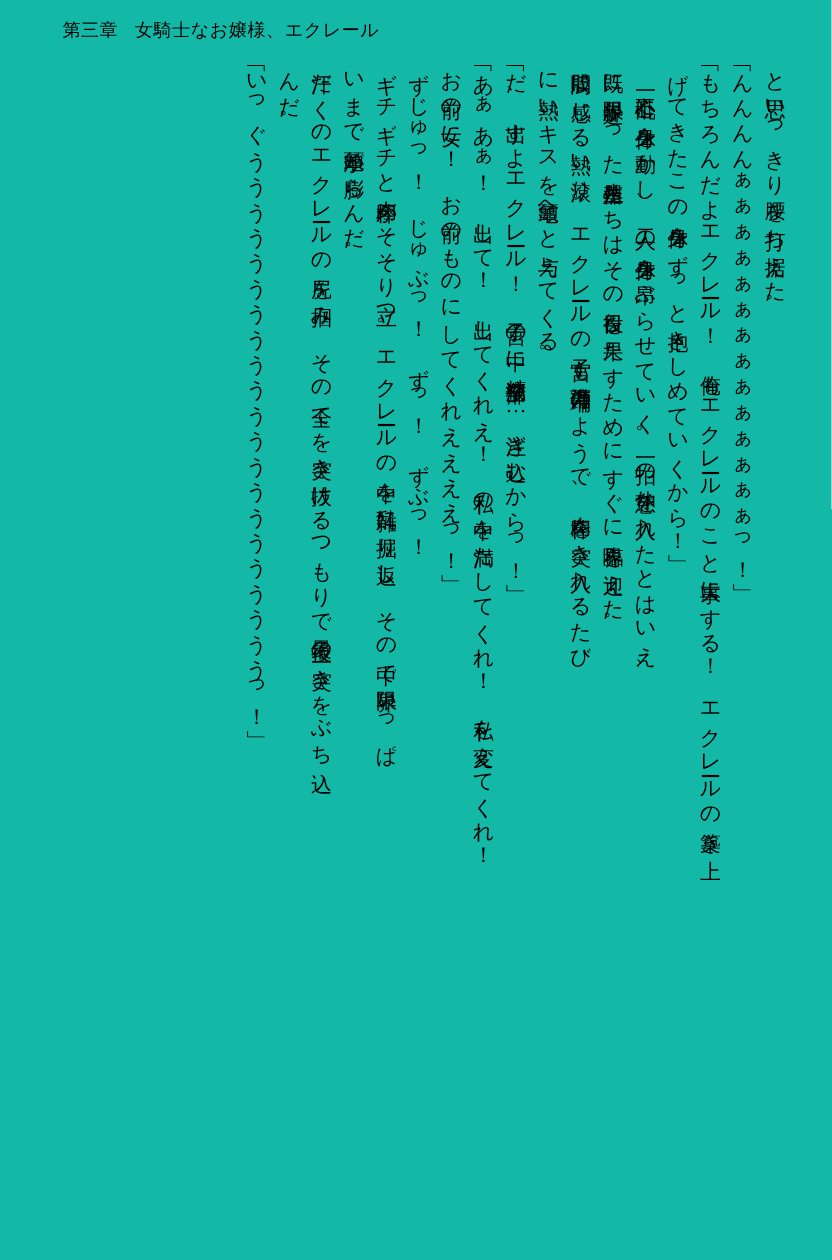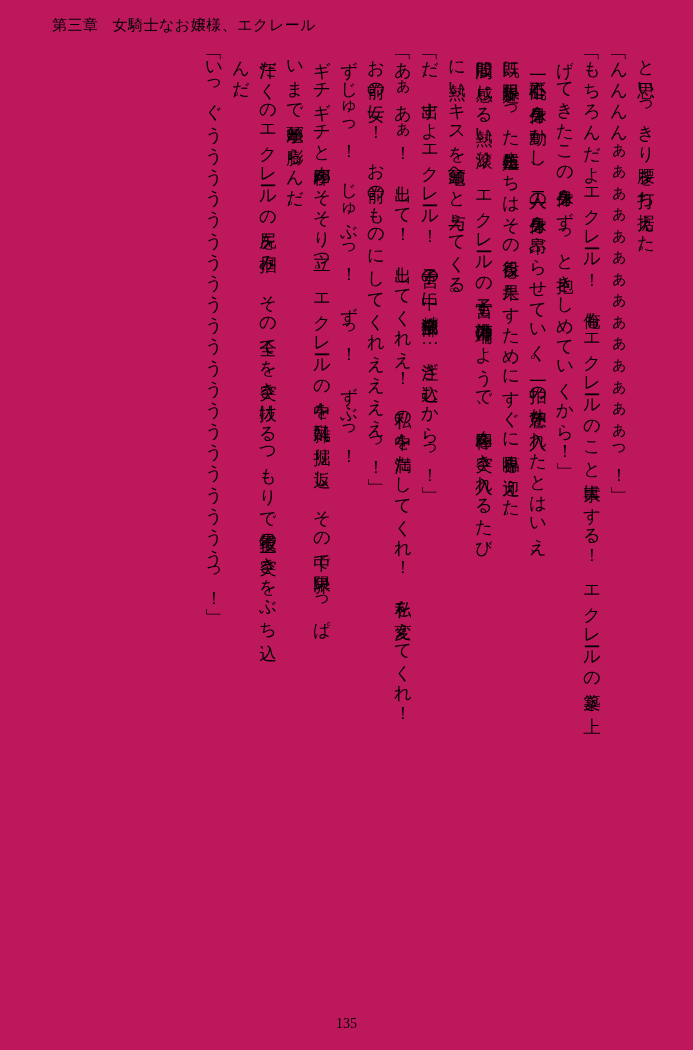--- a/index.html
+++ b/index.html
@@ -8,21 +8,21 @@
     background: #ffffff;
   }
   body {
     font-family: "Liberation Serif", "DejaVu Serif", serif;
     color: #000000;
   }
   .page {
     position: relative;
     width: 693px;
     height: 1050px;
-    background: #be185d;
+    background: #14b8a6;
     overflow: hidden;
     box-sizing: border-box;
   }
   
   .chapter-header {
     position: absolute;
     top: 16px;
     left: 52px;
     font-size: 15px;
     letter-spacing: 0.5px;
@@ -103,15 +103,14 @@
       <div class="vcol">股間に感じる熱い滾り。エクレールの子宮も準備万端のようで、肉棒を突き入れるたび</div>
       <div class="vcol">既に限界近かった生殖器たちはその役目を果たすためにすぐに臨界を迎えた。</div>
       <div class="vcol indent">一心不乱に身体を動かし、二人の身体を昂ぶらせていく。一拍の休憩を入れたとはいえ、</div>
       <div class="vcol">げてきたこの身体をずっと抱きしめていくから！」</div>
       <div class="vcol">「もちろんだよエクレール！　俺もエクレールのこと大事にする！　エクレールの築き上</div>
       <div class="vcol">「んんんんぁぁぁぁぁぁぁぁぁぁぁぁぁぁっ！」</div>
       <div class="vcol">と思いっきり腰を打ち据えた。</div>
     </div>
   </div>
 
-  <div class="page-number">135</div>
 
 </div>
 
 </body></html>

